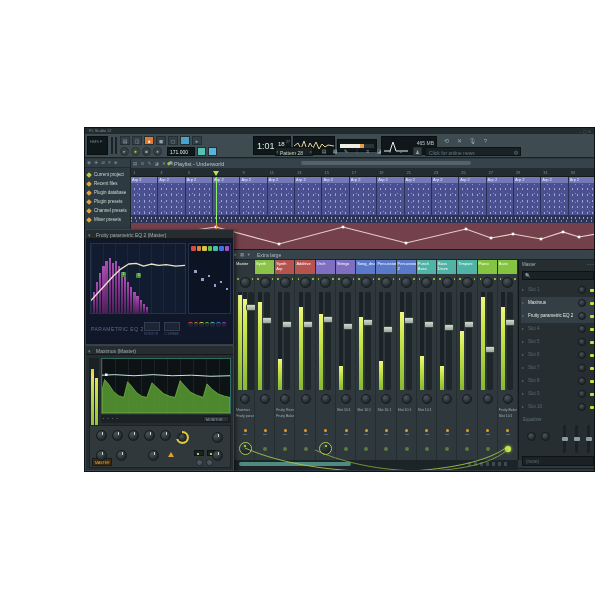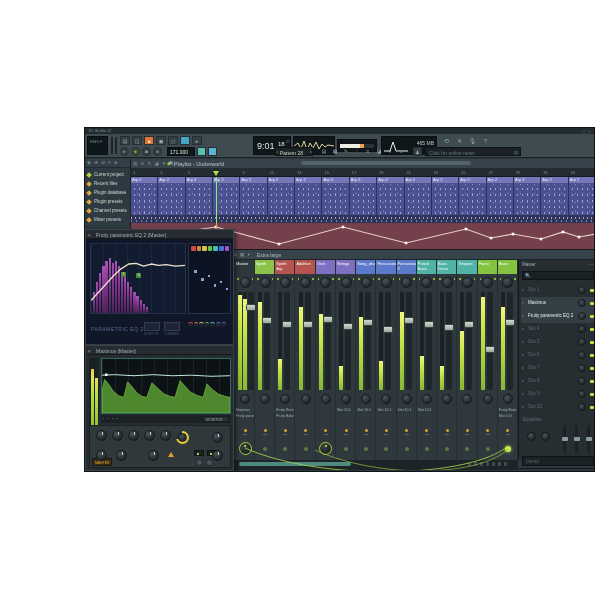--- a/index.html
+++ b/index.html
@@ -85,21 +85,21 @@
     <div id="transport2" class="abs" style="left:35px;top:13px;width:44px;height:9px;">
           <div style="position: absolute; left: 0px; top: 0px; width: 9px; height: 9px; border-radius: 50%; background: rgb(51, 63, 68); border: 1px solid rgb(37, 47, 51); box-sizing: border-box; color: rgb(147, 168, 172); font-size: 4.5px; line-height: 8px; text-align: center;">▸</div>
           <div style="position: absolute; left: 11px; top: 0px; width: 9px; height: 9px; border-radius: 50%; background: rgb(58, 74, 52); border: 1px solid rgb(37, 47, 51); box-sizing: border-box; color: rgb(154, 224, 74); font-size: 4.5px; line-height: 8px; text-align: center;">●</div>
           <div style="position: absolute; left: 22px; top: 0px; width: 9px; height: 9px; border-radius: 50%; background: rgb(51, 63, 68); border: 1px solid rgb(37, 47, 51); box-sizing: border-box; color: rgb(147, 168, 172); font-size: 4.5px; line-height: 8px; text-align: center;">■</div>
           <div style="position: absolute; left: 33px; top: 0px; width: 9px; height: 9px; border-radius: 50%; background: rgb(51, 63, 68); border: 1px solid rgb(37, 47, 51); box-sizing: border-box; color: rgb(147, 168, 172); font-size: 4.5px; line-height: 8px; text-align: center;">●</div>
         </div>
     <div class="panel" style="left:82px;top:13px;width:28px;height:9px;">
       <span class="digits" style="position:absolute;left:2px;top:1px;font-size:5px;">171.000</span>
     </div>
     <div class="panel" style="left:168px;top:2px;width:38px;height:19px;">
-      <span class="digits" style="position:absolute;left:3px;top:4px;font-size:9px;">9:01</span>
+      <span class="digits" style="position:absolute;left:3px;top:4px;font-size:9px;">1:01</span>
       <span class="digits" style="position:absolute;left:24px;top:4px;font-size:6px;">18</span>
       <span style="position:absolute;left:32px;top:3px;font-size:3.5px;color:#7d938a;">27</span>
     </div>
     <div class="panel" style="left:208px;top:2px;width:42px;height:19px;">
       <svg width="40" height="17" style="position:absolute;left:0;top:0;">
         <polyline points="0,9 4,6 7,12 10,4 13,13 16,6 19,11 22,5 25,12 28,7 31,10 34,8 40,9" fill="none" stroke="#e3d49a" stroke-width="1"></polyline>
       </svg>
     </div>
     <div class="panel" style="left:252px;top:5px;width:40px;height:13px;">
       <div class="abs" style="left:2px;top:4px;width:34px;height:4px;background:linear-gradient(90deg,#efeee4 0%,#efeee4 58%,#e8a040 58%,#e8a040 72%,#2c3336 72%);"></div>

